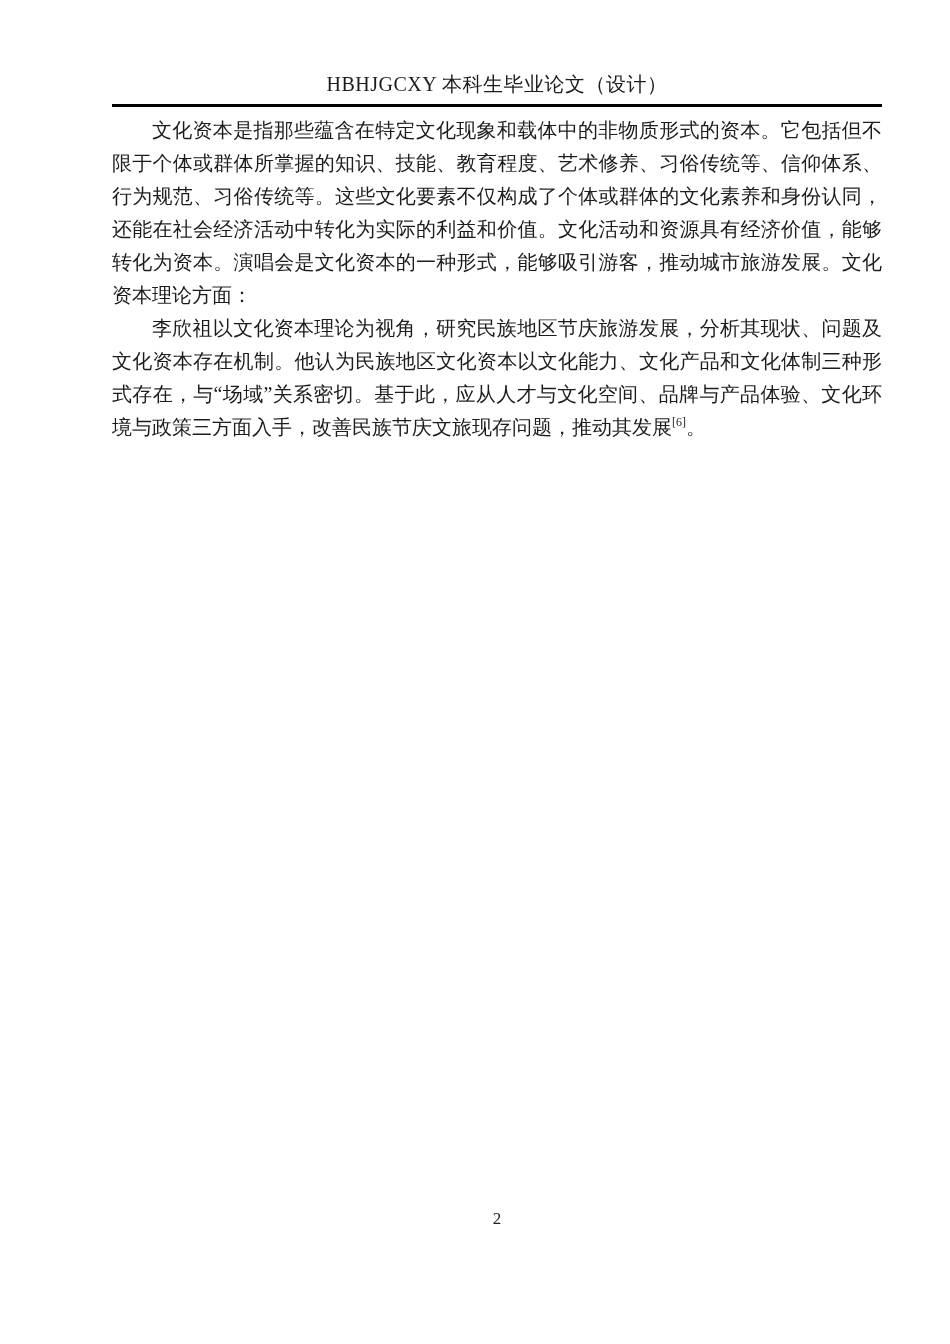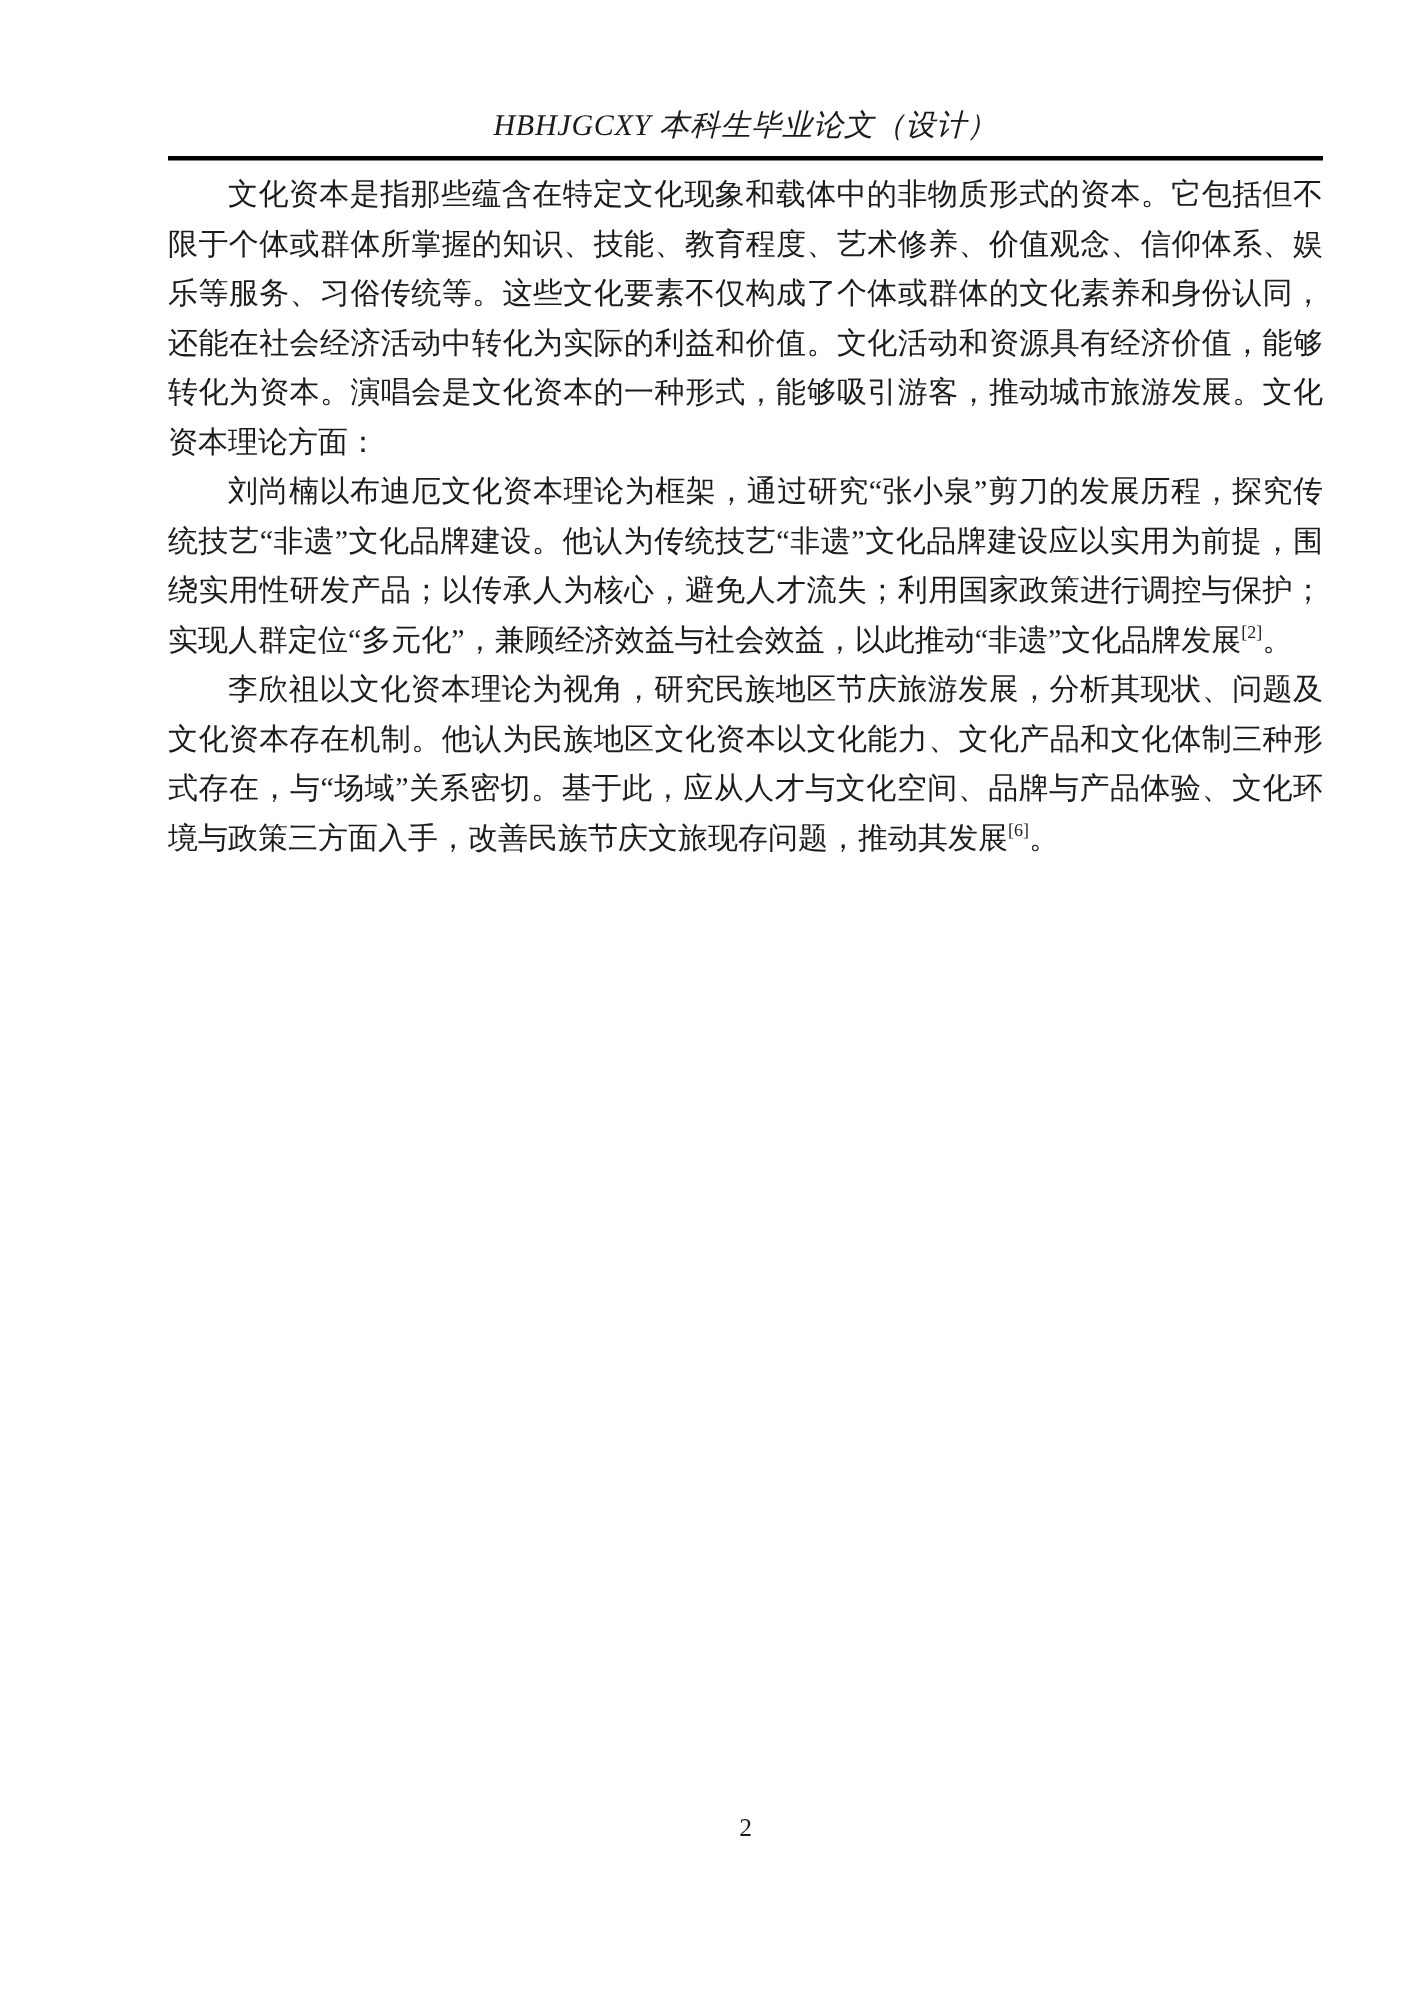--- a/index.html
+++ b/index.html
@@ -25,21 +25,20 @@
   .page-header {
     position: absolute;
     top: 71px;
     left: 112px;
     width: 770px;
     text-align: center;
     font-size: 20px;
     line-height: 26px;
     letter-spacing: 0.5px;
     white-space: nowrap;
-    font-style: italic;
   }
   .header-rule {
     position: absolute;
     top: 104px;
     left: 112px;
     width: 770px;
     height: 3px;
     background: #000000;
   }
   .document-body {
@@ -78,22 +77,21 @@
 
 <div class="page">
 
   <div class="page-header">
     <span>HBHJGCXY 本科生毕业论文（设计）</span>
   </div>
 
   <div class="header-rule"></div>
 
   <div class="document-body">
-      <p class="para">文化资本是指那些蕴含在特定文化现象和载体中的非物质形式的资本。它包括但不限于个体或群体所掌握的知识、技能、教育程度、艺术修养、价值观念、信仰体系、娱乐等服务、习俗传统等。这些文化要素不仅构成了个体或群体的文化素养和身份认同，还能在社会经济活动中转化为实际的利益和价值。文化活动和资源具有经济价值，能够转化为资本。演唱会是文化资本的一种形式，能够吸引游客，推动城市旅游发展。文化资本理论方面：</p>
-      <p class="para">刘尚楠以布迪厄文化资本理论为框架，通过研究“张小泉”剪刀的发展历程，探究传统技艺“非遗”文化品牌建设。他认为传统技艺“非遗”文化品牌建设应以实用为前提，围绕实用性研发产品；以传承人为核心，避免人才流失；利用国家政策进行调控与保护；实现人群定位“多元化”，兼顾经济效益与社会效益，以此推动“非遗”文化品牌发展<sup>[2]</sup>。</p>
+      <p class="para">文化资本是指那些蕴含在特定文化现象和载体中的非物质形式的资本。它包括但不限于个体或群体所掌握的知识、技能、教育程度、艺术修养、习俗传统等、信仰体系、行为规范、习俗传统等。这些文化要素不仅构成了个体或群体的文化素养和身份认同，还能在社会经济活动中转化为实际的利益和价值。文化活动和资源具有经济价值，能够转化为资本。演唱会是文化资本的一种形式，能够吸引游客，推动城市旅游发展。文化资本理论方面：</p>
       <p class="para">李欣祖以文化资本理论为视角，研究民族地区节庆旅游发展，分析其现状、问题及文化资本存在机制。他认为民族地区文化资本以文化能力、文化产品和文化体制三种形式存在，与“场域”关系密切。基于此，应从人才与文化空间、品牌与产品体验、文化环境与政策三方面入手，改善民族节庆文旅现存问题，推动其发展<sup>[6]</sup>。</p>
     </div>
 
   <div class="page-footer">
     <span>2</span>
   </div>
 
 </div>
 
 </body></html>

